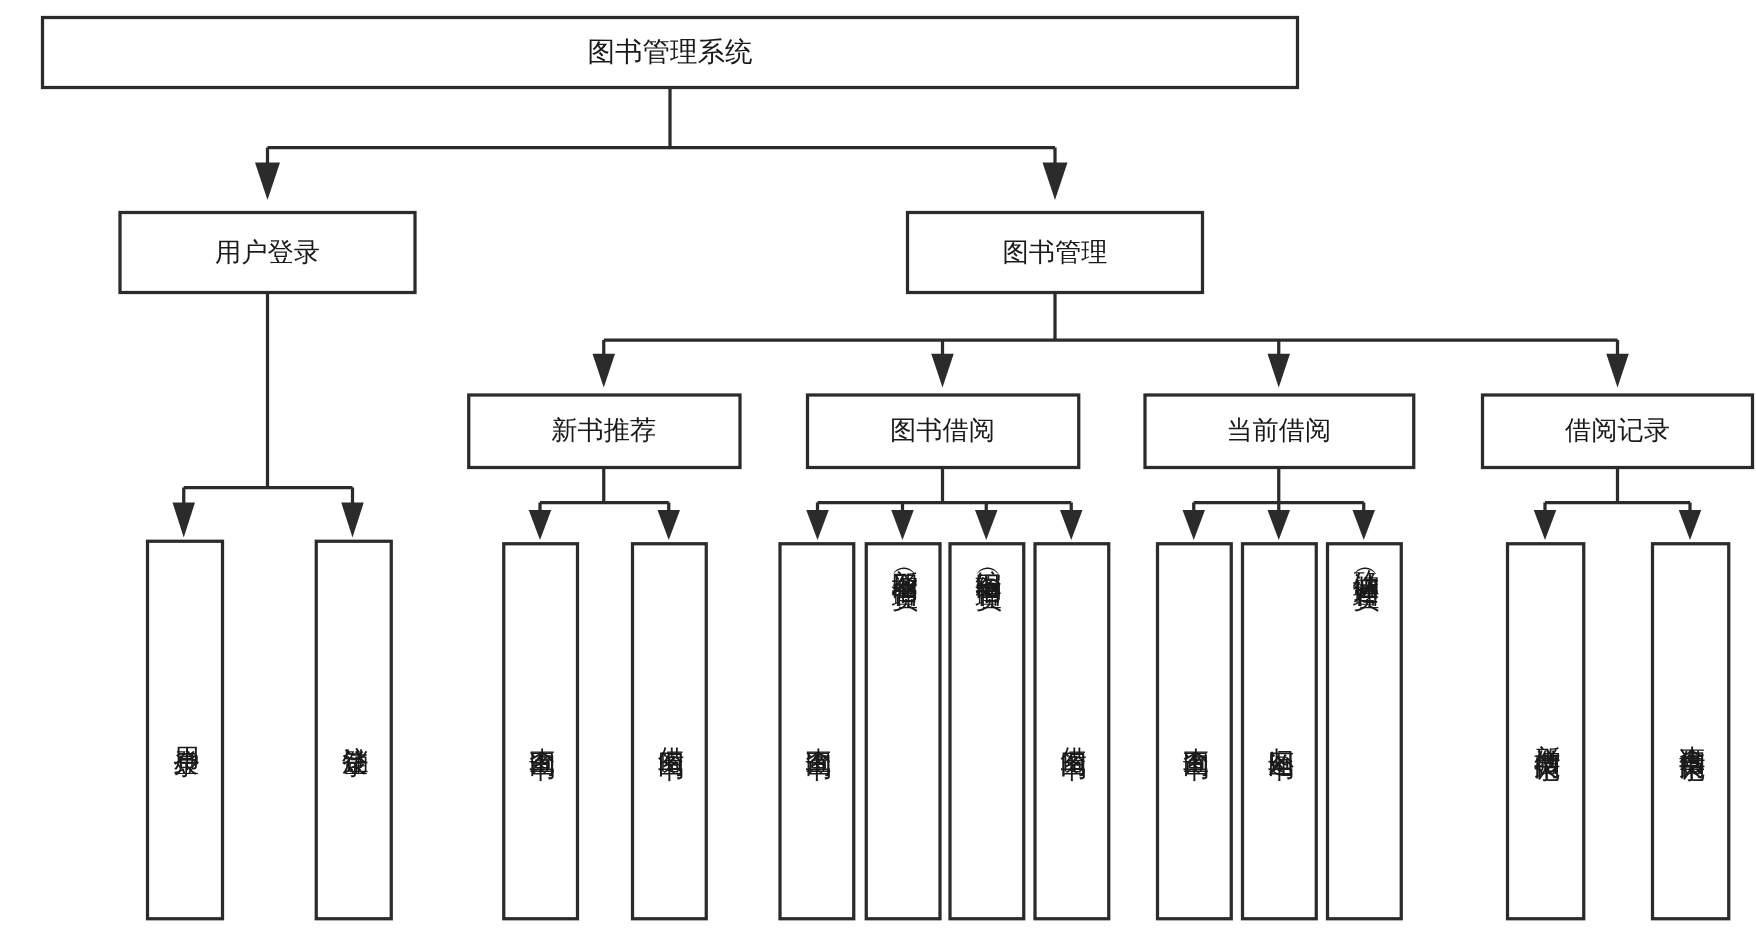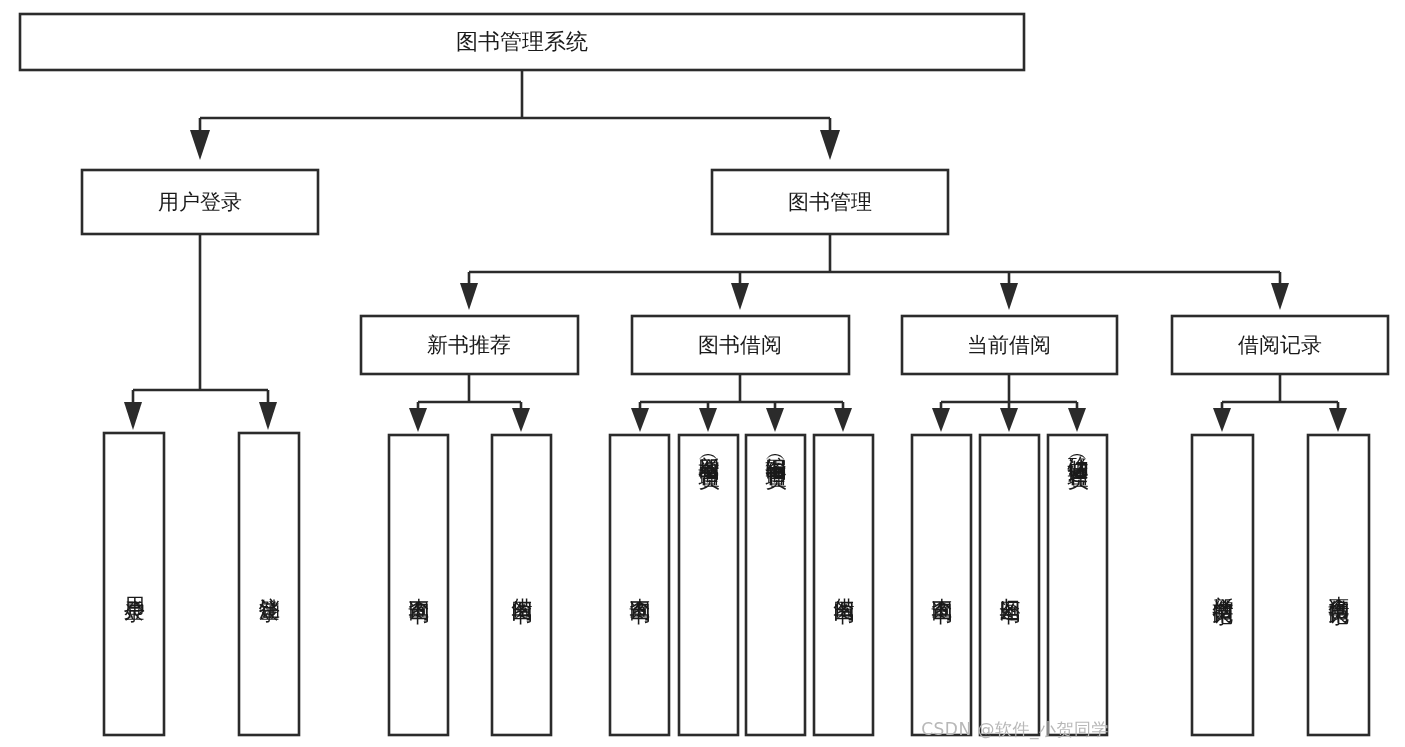--- a/index.html
+++ b/index.html
@@ -11,20 +11,21 @@
     width: 1405px;
     height: 747px;
     font-family: "Liberation Sans", "DejaVu Sans", sans-serif;
     overflow: hidden;
     position: relative;
   }
   #diagram-root {
     position: relative;
     width: 1117px;
     height: 747px;
+    margin-left: 14px;
   }
   svg#flow-svg {
     position: absolute;
     top: 0;
     left: 0;
     width: 1405px;
     height: 747px;
     display: block;
   }
   .node-box {
@@ -241,14 +242,13 @@
     <span class="vlabel" style="margin-top:4px;">确认归还（管理员）</span>
   </div>
 
   <div class="vlabel-wrap" style="left:1192px; top:435px; width:61px; height:300px;">
     <span class="vlabel">新增借阅记录</span>
   </div>
   <div class="vlabel-wrap" style="left:1308px; top:435px; width:61px; height:300px;">
     <span class="vlabel">查询借阅记录</span>
   </div>
 
-  <div class="watermark">CSDN @软件_小贺同学</div>
 </div>
 
 </body></html>

